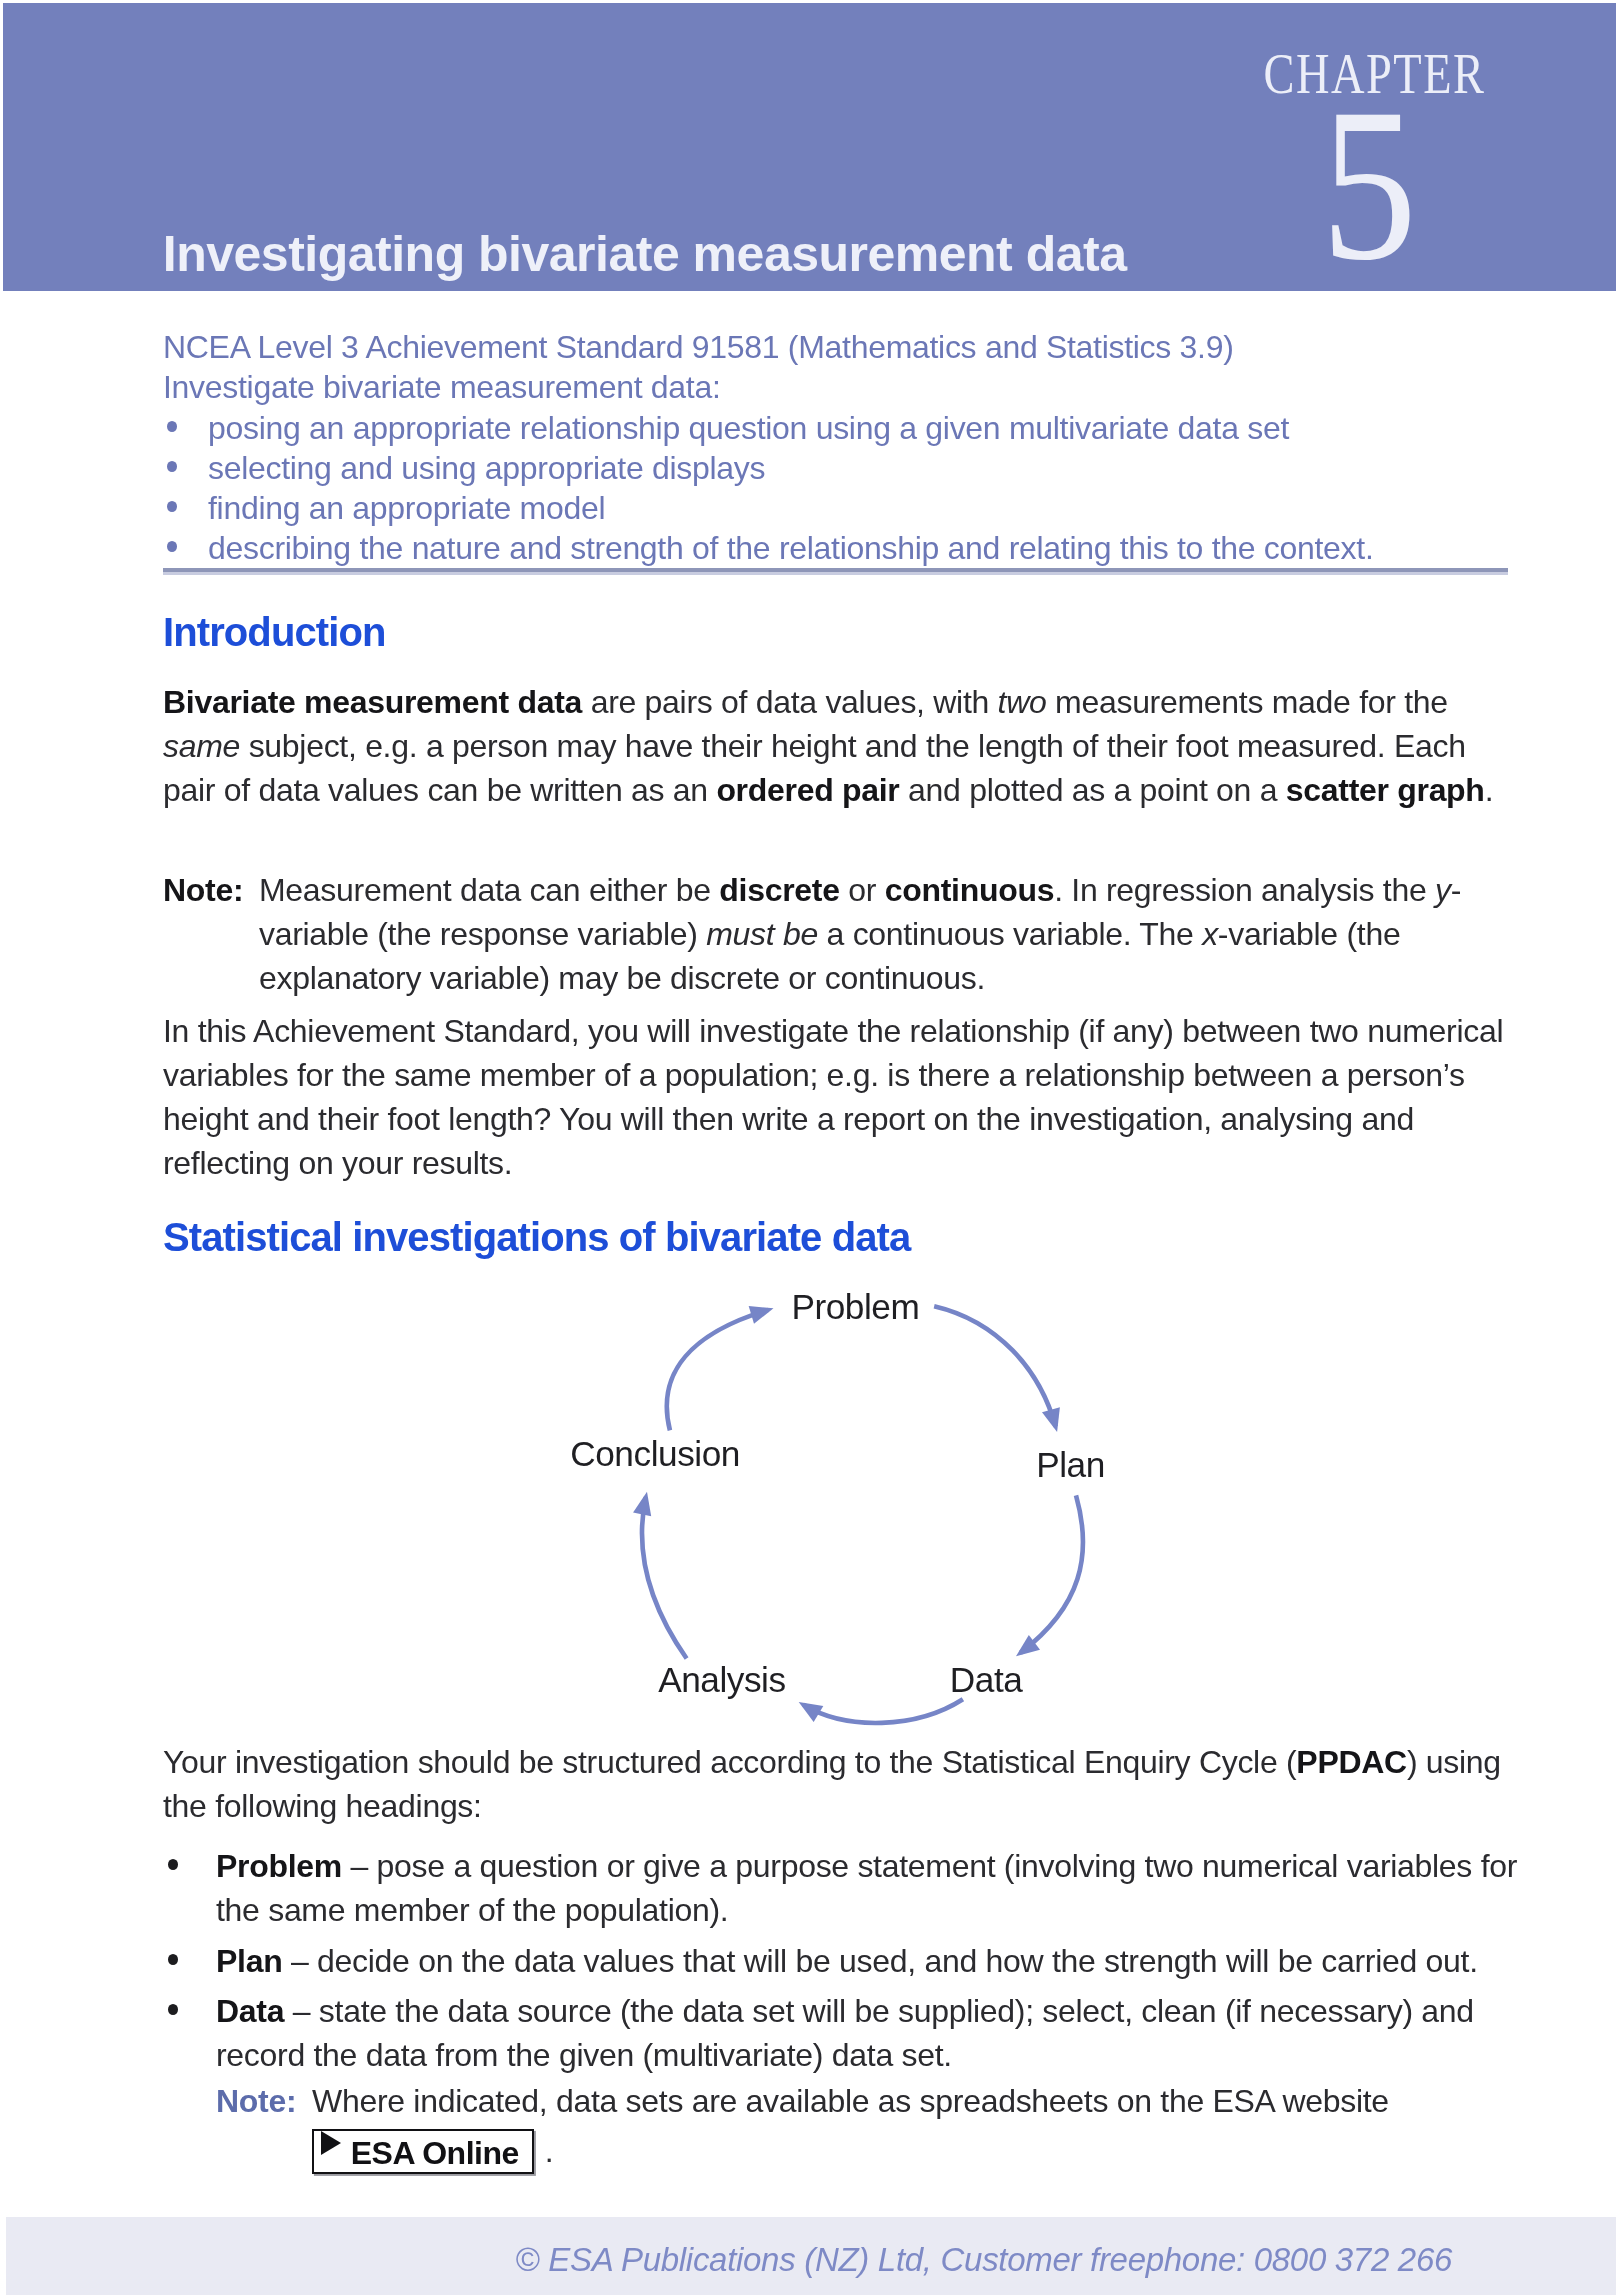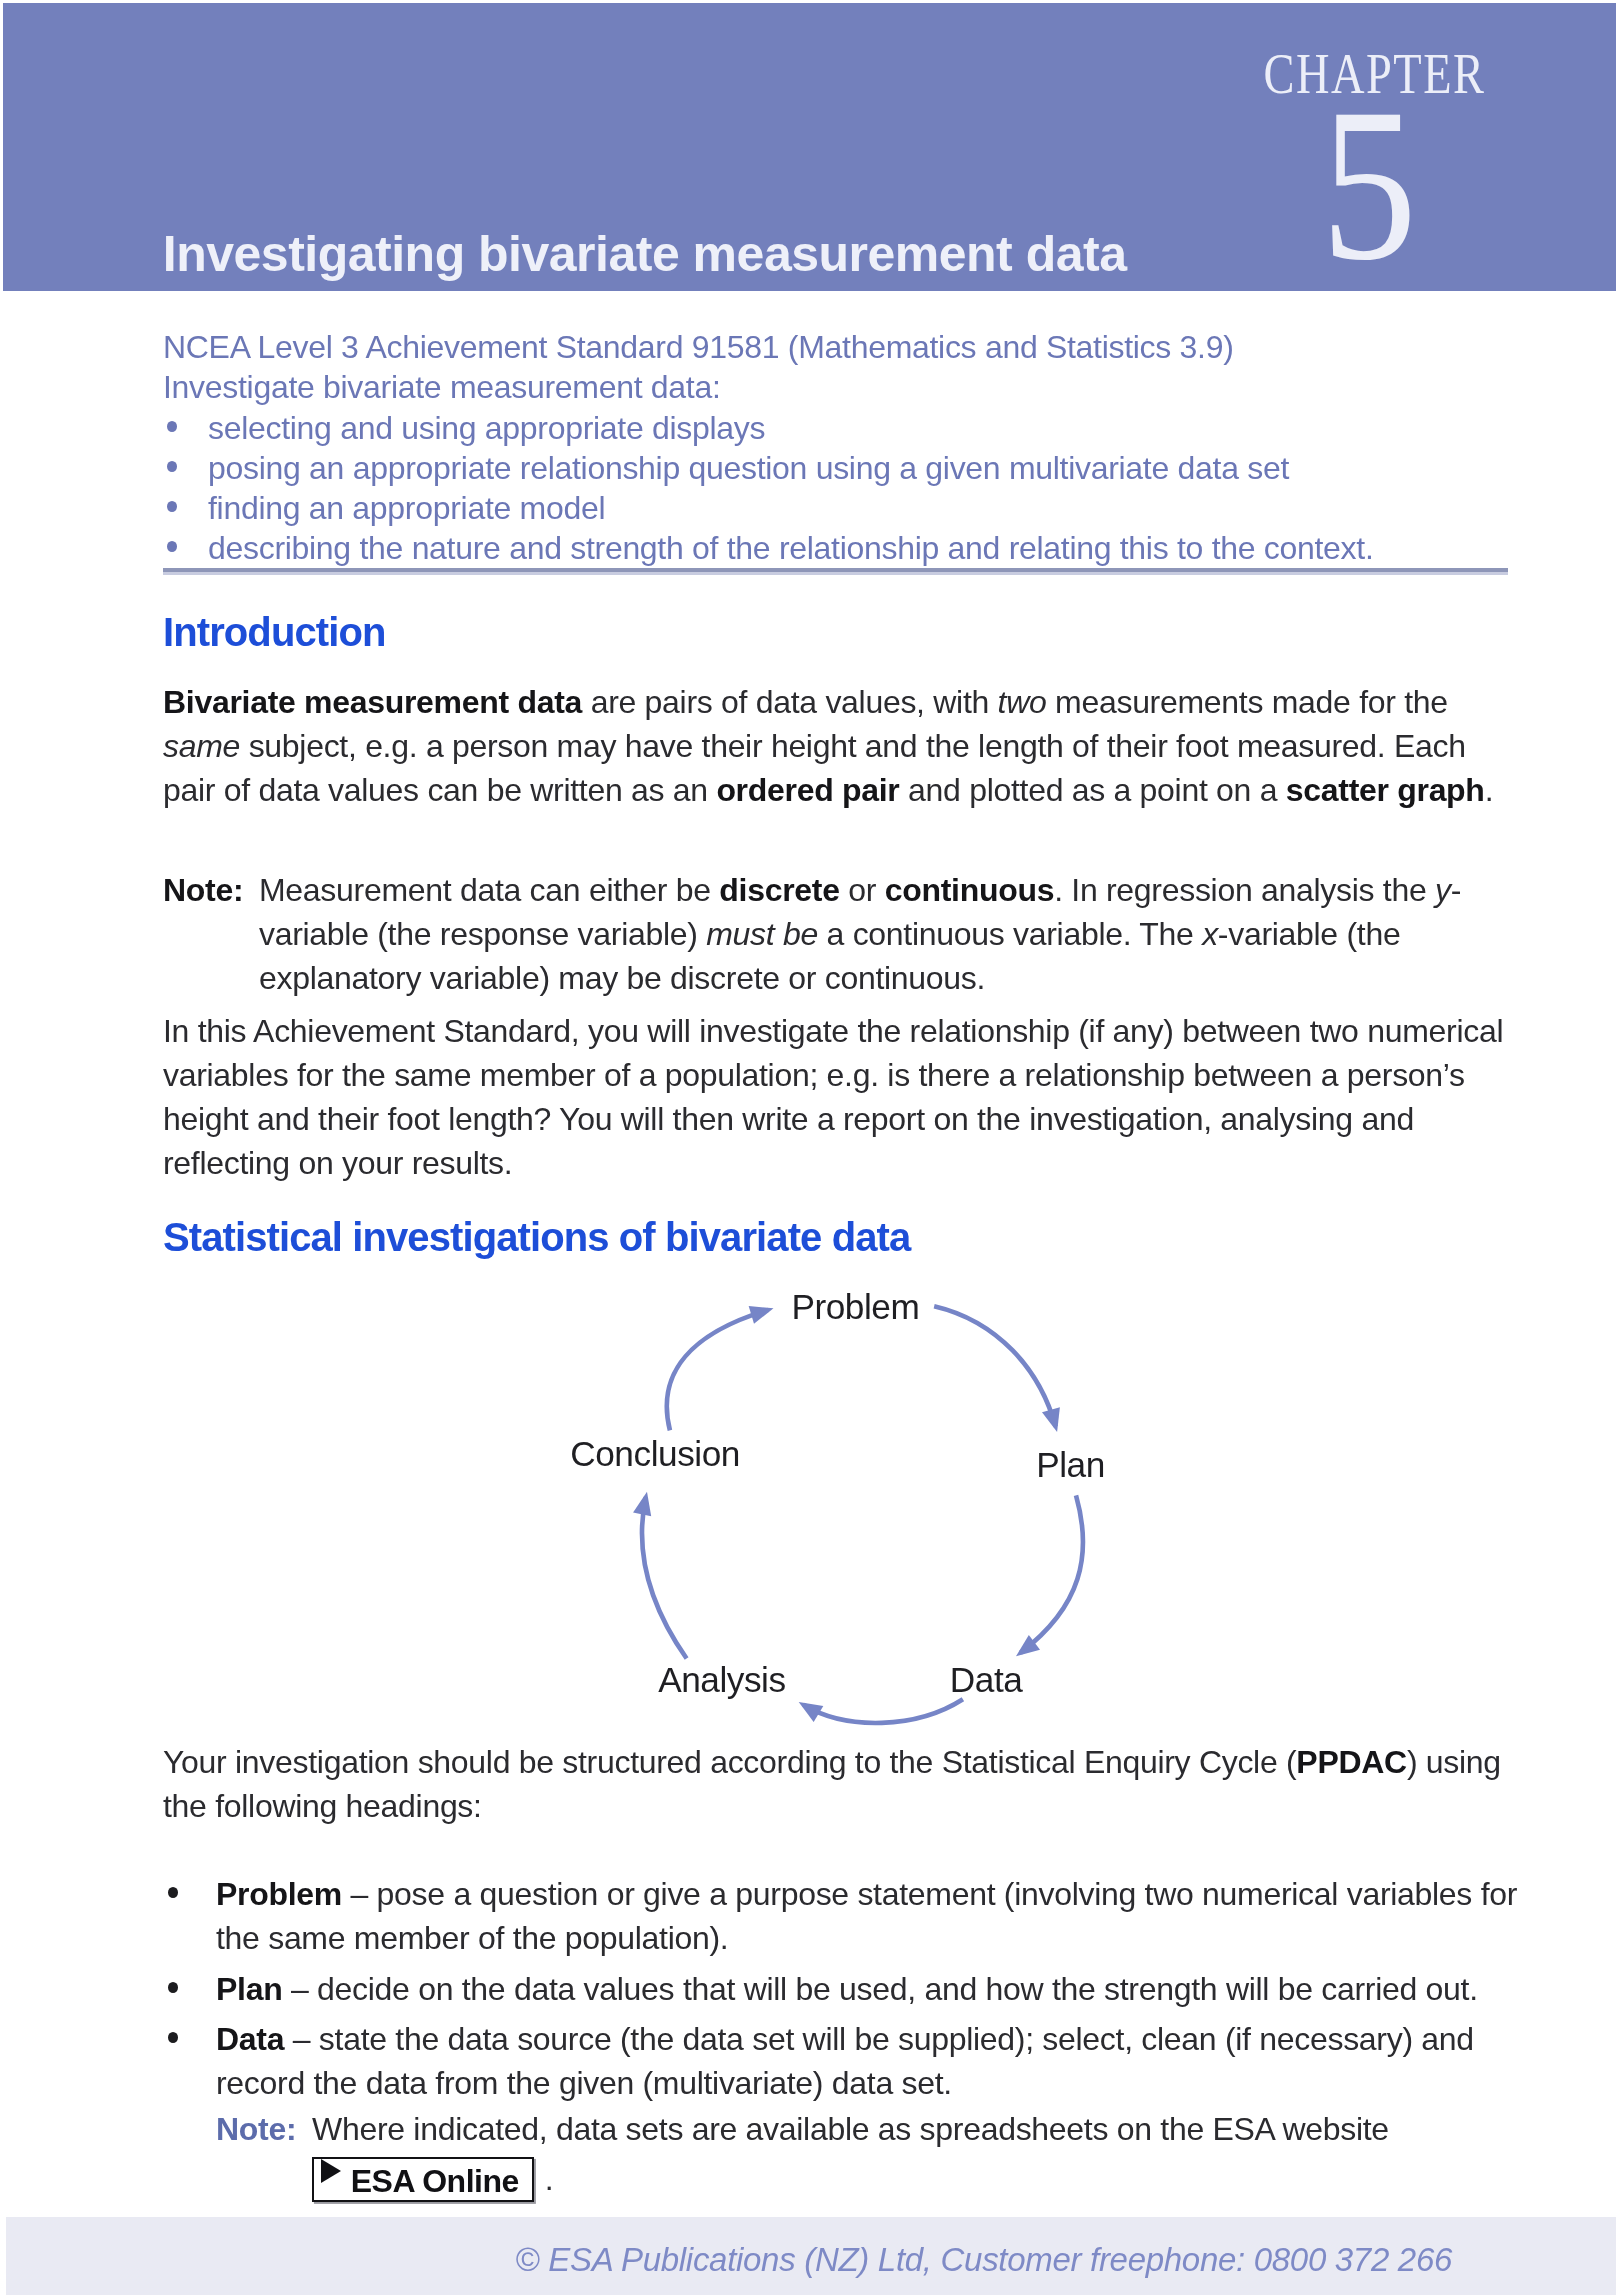--- a/index.html
+++ b/index.html
@@ -64,21 +64,21 @@
   .p3 { position:absolute; left:163px; top:1740px; width:1354px; }
 
   
   .cycle { position:absolute; left:529px; top:1280px; width:649px; height:464px; }
   .cycle text {
     font-family:"Liberation Sans", sans-serif; font-size:38px; fill:#1f1f23;
     letter-spacing:-0.5px;
   }
 
   
-  .plist { position:absolute; left:163px; top:1844px; width:1359px;margin-top:28px; }
+  .plist { position:absolute; left:163px; top:1844px; width:1359px; }
   .pli { position:relative; padding-left:53px; margin-bottom:6.5px; }
   .pli-dot {
     position:absolute; left:4.6px; top:15px; width:10.2px; height:11px;
     background:#1c1c1f; border-radius:50%;
   }
   .note2 { position:relative; padding-left:96px; margin-top:1.9px; }
   .note2 .note-label { color:#5c6cab; }
   .badge-row { display:flex; align-items:center; margin-top:5.6px; height:46px; }
   .esa-badge {
     display:inline-flex; gap:9.3px;
@@ -112,25 +112,25 @@
     <div class="chapter-word">CHAPTER</div>
     <div class="chapter-num">5</div>
   </div>
 
   <div class="ncea">
     <div>NCEA Level 3 Achievement Standard 91581 (Mathematics and Statistics 3.9)</div>
     <div>Investigate bivariate measurement data:</div>
     <div class="ncea-bullets">
       <div class="ncea-li">
         <span class="ncea-dot"></span>
+        <span>posing an appropriate relationship question using a given multivariate data set</span>
+      </div>
+      <div class="ncea-li">
+        <span class="ncea-dot"></span>
         <span>selecting and using appropriate displays</span>
-      </div>
-      <div class="ncea-li">
-        <span class="ncea-dot"></span>
-        <span>posing an appropriate relationship question using a given multivariate data set</span>
       </div>
       <div class="ncea-li">
         <span class="ncea-dot"></span>
         <span>finding an appropriate model</span>
       </div>
       <div class="ncea-li">
         <span class="ncea-dot"></span>
         <span>describing the nature and strength of the relationship and relating this to the context.</span>
       </div>
     </div>

